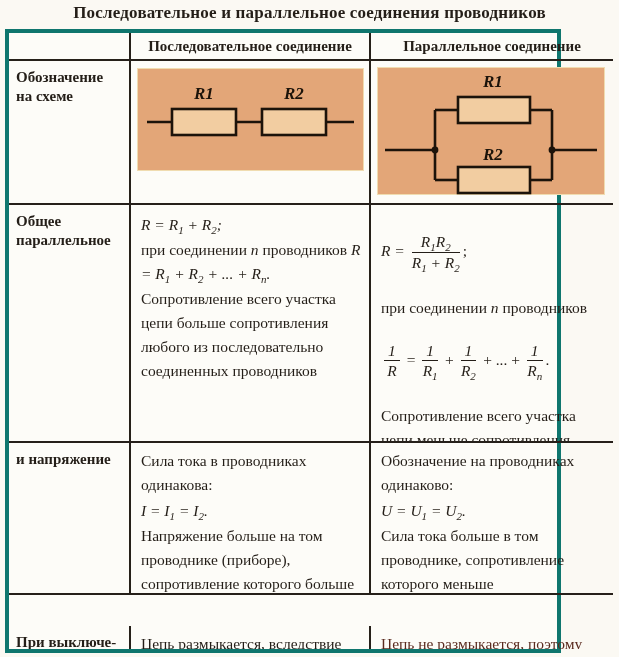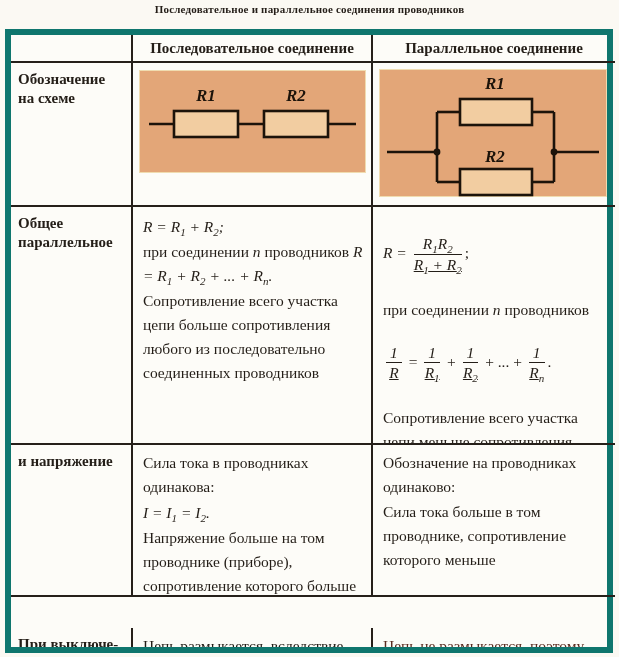--- a/index.html
+++ b/index.html
@@ -4,42 +4,42 @@
 <style>
   html,body{margin:0;padding:0;}
   body{
     width:619px;height:657px;position:relative;overflow:hidden;
     background:#fbf9f3;
     font-family:"Liberation Serif","DejaVu Serif",serif;
     color:#241e18;
   }
   .title{
     position:absolute;top:3px;left:0;width:619px;text-align:center;
-    font-weight:bold;font-size:11px;letter-spacing:.2px;
+    font-weight:bold;font-size:17px;letter-spacing:.2px;
   }
   .tbl{
-    position:absolute;left:5px;top:29px;width:608px;height:624px;
-    border:6px solid #0f766e;background:#fdfcf8;box-sizing:border-box;
+    position:absolute;left:5px;top:29px;width:556px;height:624px;
+    border:4px solid #0f766e;background:#fdfcf8;box-sizing:border-box;
     display:grid;
     grid-template-columns:122px 240px 242px;
     grid-template-rows:28px 144px 238px 152px auto;
   }
   .c{border-right:2px solid #26201a;border-bottom:2px solid #26201a;box-sizing:border-box;overflow:hidden;}
   .c.last-col{border-right:none;}
   .c.last-row{border-bottom:none;margin-top:31px;}
   .hdr{display:flex;align-items:center;justify-content:center;font-weight:bold;font-size:15px;text-align:center;}
   .rowlab{padding:7px 11px 0 7px;font-weight:bold;font-size:15px;line-height:1.27;}
   .body-cell{padding:6px 8px 0 10px;font-size:15.5px;line-height:1.55;}
   .para{margin:0 0 1px 0;}
   .fm{font-style:italic;}
   .fm sub,.frac sub{font-size:11px;font-style:italic;line-height:0;}
   .fline{margin:2px 0 1px 0;}
   .frac{display:inline-block;text-align:center;vertical-align:middle;margin:18px 3px;line-height:1.15;}
   .frac .num{display:block;border-bottom:1.5px solid #241e18;padding:0 4px 1px;}
-  .frac .den{display:block;padding-top:1px;text-decoration:underline;}
+  .frac .den{display:block;padding-top:1px;}
   .frac-line{margin:4px 0 6px 0;}
   .maroon{color:#5b2c20;}
   .panel{position:relative;background:#e3a678;margin:7px 0 0 6px;box-shadow:0 0 0 1px #f0dcb0 inset;}
   .panel svg{display:block;}
   svg text{font-family:"Liberation Serif","DejaVu Serif",serif;font-style:italic;font-weight:bold;font-size:17px;fill:#1c130a;}
 </style>
 </head>
 <body>
 
 <div class="title">Последовательное и параллельное соединения проводников</div>
@@ -116,20 +116,21 @@
   <div class="c rowlab">
     <div>и напряжение</div>
   </div>
   <div class="c body-cell">
     <div class="para">Сила тока в проводниках одинакова:</div>
     <div class="fline fm">I = I<sub>1</sub> = I<sub>2</sub>.</div>
     <div class="para">Напряжение больше на том проводнике (приборе), сопротивление которого больше</div>
   </div>
   <div class="c body-cell last-col">
     <div class="para">Обозначение на проводниках одинаково:</div>
+    <div class="fline fm">U = U<sub>1</sub> = U<sub>2</sub>.</div>
     <div class="para">Сила тока больше в том проводнике, сопротивление которого меньше</div>
   </div>
 
   <div class="c rowlab last-row">
     <div>При выключе-</div>
     <div>нии одного</div>
     <div>из приборов</div>
   </div>
   <div class="c body-cell last-row">
     <div class="para">Цепь размыкается, вследствие чего перестают действовать все приборы</div>

